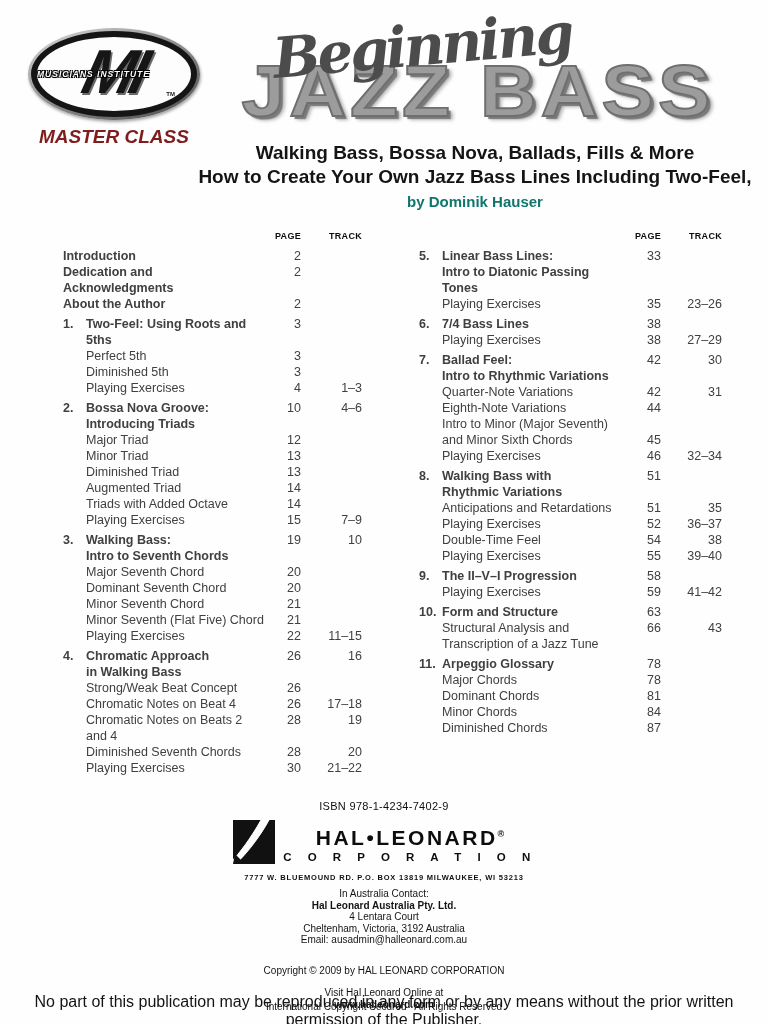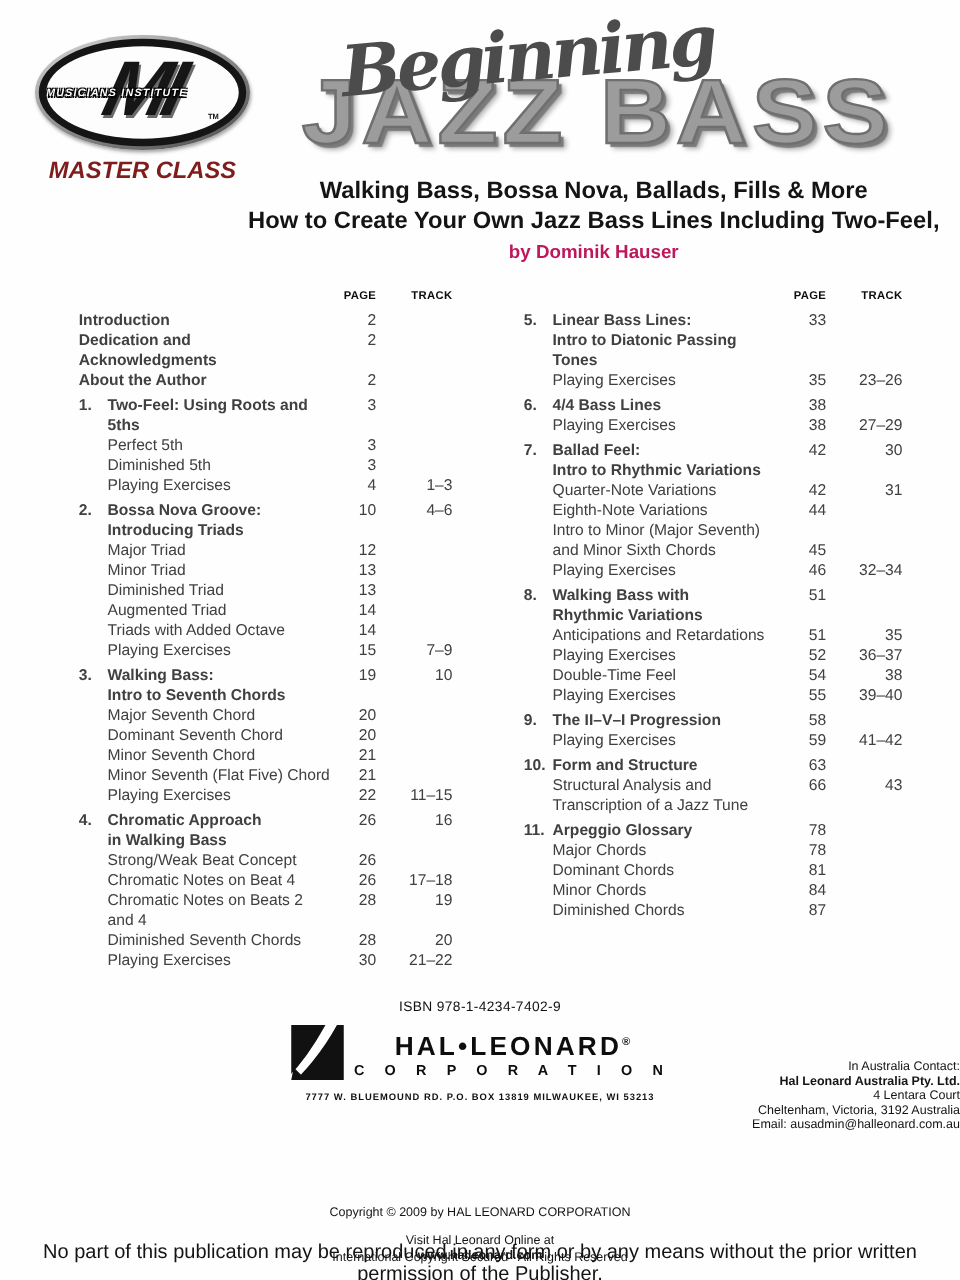--- a/index.html
+++ b/index.html
@@ -54,21 +54,21 @@
     position:absolute; left:192px; top:50px; width:572px; text-align:center;
     font-size:77px; font-weight:bold; letter-spacing:4px; line-height:80px;
     color:#9c9c9c; z-index:2; white-space:nowrap;
     -webkit-text-stroke:2px #6f6f6f;
     text-shadow:3px 3px 1px #7a7a7a, 5px 5px 4px #b5b5b5;
     transform:scale(1.02,0.95);
   }
   #subtitle { position:absolute; left:186px; top:141px; width:578px; text-align:center;
     font-size:19px; line-height:24px; font-weight:bold; color:#141414; z-index:4; }
   #byline { position:absolute; left:186px; top:193px; width:578px; text-align:center;
-    font-size:15px; font-weight:bold; color:#be185d; }
+    font-size:15px; font-weight:bold; color:#0f766e; }
 
   
   .toc-col { position:absolute; top:231px; }
   #toc-left  { left:40px;  width:322px; }
   #toc-right { left:396px; width:326px; }
   .toc-head, .toc-row { display:grid; grid-template-columns:23px 1fr 36px 61px;margin-left:23px; }
   .toc-head { font-size:9px; font-weight:bold; letter-spacing:.3px; margin-bottom:7px; color:#0c0c0c; }
   .toc-head .page, .toc-head .track { text-align:right; }
   .toc-row { font-size:12.5px; line-height:16px; color:#404040; align-items:start; }
   .toc-row.chapter { margin-top:4px; }
@@ -80,21 +80,21 @@
 
   
   .centered { position:absolute; left:0; right:0; text-align:center; }
   #isbn { top:800px; font-size:11px; letter-spacing:.3px; color:#101010; }
   #hl-logo { top:820px; }
   #hl-logo .hl-row { display:flex; justify-content:center; align-items:center; gap:6px; }
   #hl-name { font-size:21px; letter-spacing:2.5px; font-weight:bold; color:#0d0d0d; white-space:nowrap; }
   #hl-name sup { font-size:9px; vertical-align:8px; letter-spacing:0; }
   #hl-corp { font-size:11.5px; letter-spacing:6.5px; font-weight:bold; color:#0d0d0d; margin-top:1px; white-space:nowrap; }
   #hl-address { margin-top:5px; font-size:7.5px; font-weight:bold; letter-spacing:.8px; color:#101010; }
-  #australia { top:848px; font-size:10px; line-height:11.5px; color:#141414;text-align:right; }
+  #australia { top:888px; font-size:10px; line-height:11.5px; color:#141414; }
   #australia .bold-line { font-weight:bold; }
   #copyright { top:941px; font-size:10px; line-height:12px; color:#141414; white-space:pre; }
   #notice { top:993px; font-size:16px; color:#141414;text-align:center; }
   #visit { top:987px; font-size:10px; line-height:12px; color:#141414; }
   #visit .url { font-weight:bold; }
 </style>
 </head>
 <body>
 
 <div id="page">
@@ -300,21 +300,21 @@
           <span class="track"></span>
         </div>
         <div class="toc-row">
           <span class="num"></span>
           <span class="label">Playing Exercises</span>
           <span class="page">35</span>
           <span class="track">23–26</span>
         </div>
         <div class="toc-row bold chapter">
           <span class="num">6.</span>
-          <span class="label">4/4 Bass Lines</span>
+          <span class="label">7/4 Bass Lines</span>
           <span class="page">38</span>
           <span class="track"></span>
         </div>
         <div class="toc-row">
           <span class="num"></span>
           <span class="label">Playing Exercises</span>
           <span class="page">38</span>
           <span class="track">27–29</span>
         </div>
         <div class="toc-row bold chapter">

